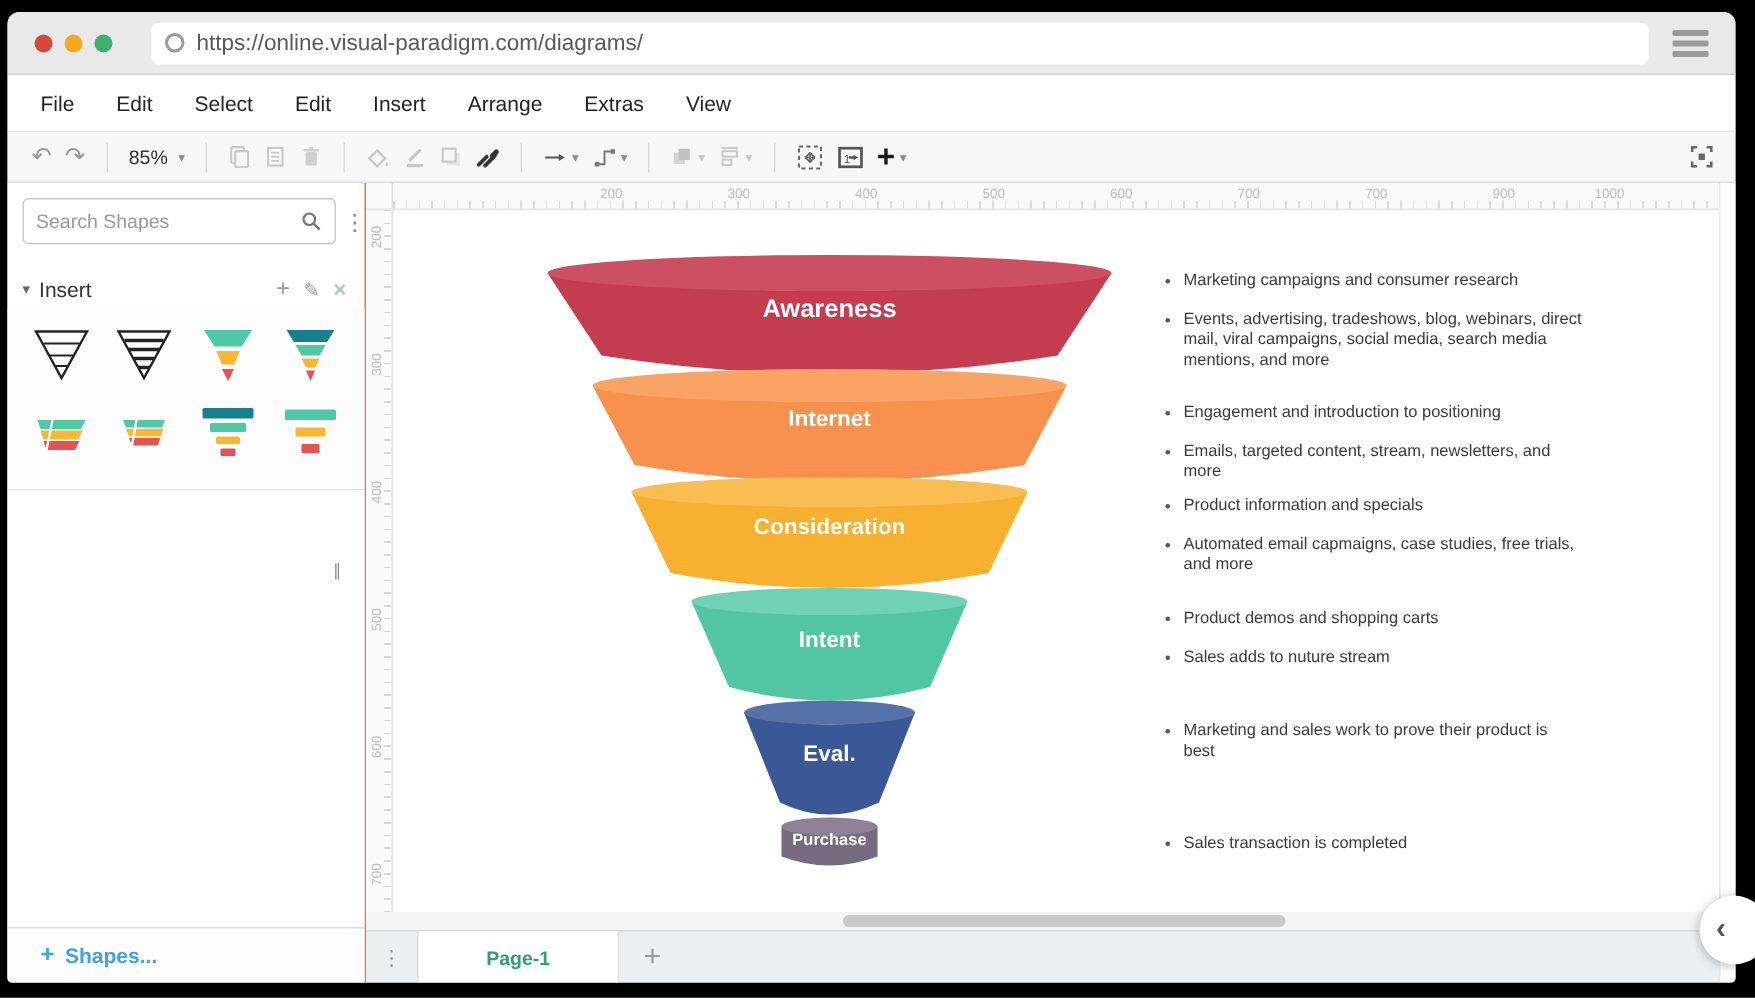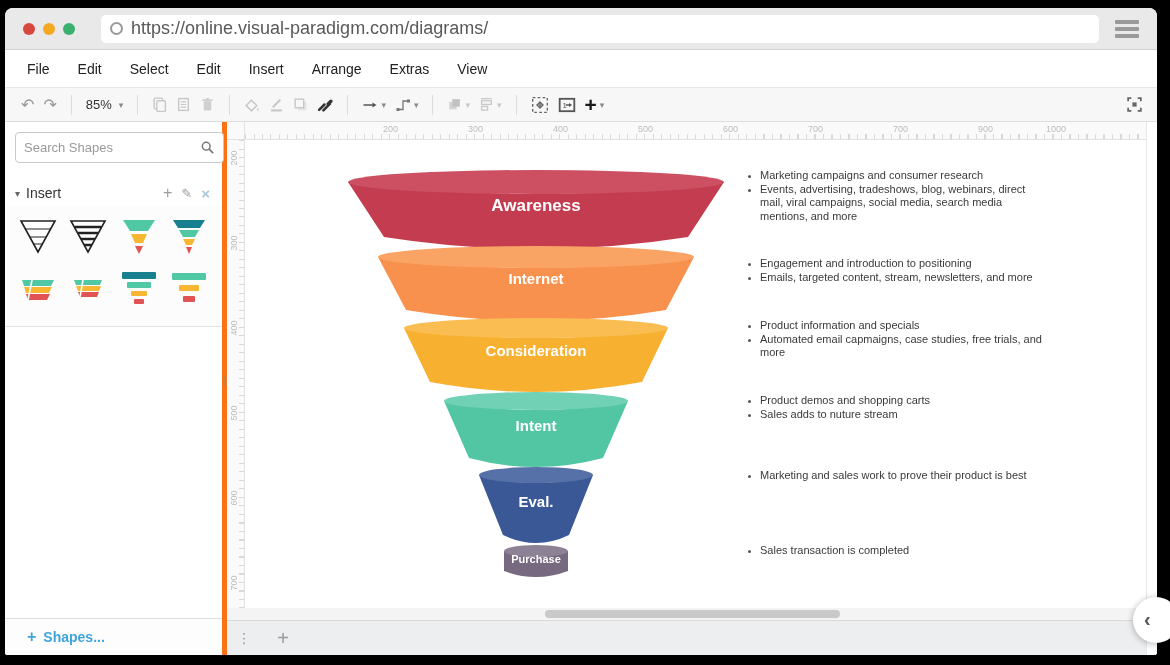--- a/index.html
+++ b/index.html
@@ -6,21 +6,21 @@
   html,body { width:1170px; height:665px; background:#000; font-family:"Liberation Sans", sans-serif; overflow:hidden; position:relative; }
 
   .window { position:absolute; left:5px; top:8px; width:1152px; height:647px; background:#fff;
             border-radius:8px 8px 3px 3px; overflow:hidden; }
 
   
   .chrome { height:42px; background:#e9e9e9; display:flex; align-items:center; border-bottom:1px solid #d2d2d2; }
   .dots { display:flex; gap:8px; margin-left:18px; }
   .dot { width:12px; height:12px; border-radius:50%; }
   .urlbar { flex:1; height:28px; background:#fff; border-radius:5px; margin:0 16px 0 26px;
-            display:flex; align-items:center; padding:0 9px; color:#595959; font-size:18px; }
+            display:flex; align-items:center; padding:0 9px; color:#595959; font-size:15px; }
   .reload-circle { width:13px; height:13px; border:2px solid #9a9a9a; border-radius:50%; margin-right:8px; flex:none; }
   .hamburger { width:24px; margin-right:18px; display:flex; flex-direction:column; gap:3px; }
   .hamburger i { display:block; height:4px; background:#9a9a9a; border-radius:1px; }
 
   
   .menubar { height:38px; background:#fff; display:flex; align-items:center; padding-left:22px; gap:28px;
              font-size:14px; color:#222; border-bottom:1px solid #e6e6e6; position:relative; }
   .menu-item { cursor:default; }
   .logo-box { position:absolute; right:9px; top:4px; height:30px; border:1px solid #d8d8d8; border-radius:3px;
               background:#fff; display:flex; align-items:center; gap:5px; padding:0 7px; }
@@ -35,21 +35,21 @@
   .tbtn { display:flex; align-items:center; gap:3px; flex:none; }
   .glyph { font-size:16px; color:#999; line-height:1; }
   .caret { font-size:9px; color:#8a8a8a; }
   .caret.dis { color:#c8c8c8; }
   .zoom-val { font-size:13px; color:#333; margin-right:4px; }
   .fullscreen-wrap { margin-left:auto; margin-right:14px; }
 
   
   .main { display:flex; height:533px; position:relative; background:#fff; }
 
-  .sidebar { width:222px; border-right:5px solid #f97316; display:flex; flex-direction:column; background:#fff; }
+  .sidebar { width:239px; border-right:1px solid #f97316; display:flex; flex-direction:column; background:#fff; }
   .search-row { margin:10px 6px 0 10px; display:flex; align-items:center; gap:5px; }
   .search-box { flex:1; height:31px; border:1px solid #c9c9c9; border-radius:4px; display:flex; align-items:center; padding:0 8px; background:#fff; }
   .search-box input { border:0; outline:0; flex:1; font-size:13px; color:#444; font-family:"Liberation Sans",sans-serif; }
   .search-box input::placeholder { color:#9a9a9a; }
   .kebab { color:#8a8a8a; font-size:15px; width:10px; text-align:center; letter-spacing:0; }
   .section-header { display:flex; align-items:center; margin:21px 12px 4px 10px; font-size:14px; color:#333; }
   .sec-caret { font-size:10px; color:#666; margin-right:6px; }
   .sec-title { flex:1; }
   .sec-icons { display:flex; gap:9px; align-items:center; }
   .sec-plus { color:#9c9c9c; font-size:16px; }
@@ -75,21 +75,21 @@
   .canvas-body { flex:1; display:flex; min-height:0; }
   .vruler { width:18px; flex:none; background-color:#fafafa; border-right:1px solid #e2e2e2; position:relative;
             background-image:repeating-linear-gradient(180deg,#d9d9d9 0 1px,transparent 1px 8.5px);
             background-size:5px 100%; background-position:100% 0; background-repeat:no-repeat; }
   .vlabel { position:absolute; left:-3px; width:20px; height:10px; line-height:10px; text-align:center;
             font-size:9px; color:#bdbdbd; transform:rotate(-90deg); }
   .canvas-white { flex:1; position:relative; background:#fff; overflow:hidden; }
   .funnel-svg { position:absolute; left:0; top:0; }
   .note-group { position:absolute; left:500px; width:305px; }
   .note-list { margin:0; padding-left:15px; }
-  .note-list li { font-size:11px; color:#3a3a3a; line-height:13.5px; margin:0; }
+  .note-list li { font-size:11px; color:#3a3a3a; line-height:13.5px; margin:12px; }
   .note-list li::marker { color:#555; font-size:9px; }
 
   .hscroll { height:12px; background:#f4f4f4; position:relative; flex:none; }
   .hthumb { position:absolute; left:318px; top:2px; width:295px; height:8px; background:#c9c9c9; border-radius:4px; }
 
   .tabbar { height:35px; background:#eceef0; border-top:1px solid #dadada; display:flex; align-items:stretch; flex:none; }
   .tab-kebab { width:34px; display:flex; align-items:center; justify-content:center; color:#9a9a9a; font-size:14px; }
   .page-tab { width:135px; background:#fff; border-left:1px solid #ddd; border-right:1px solid #ddd;
               display:flex; align-items:center; justify-content:center; font-size:13px; font-weight:bold; }
   .add-tab { width:44px; display:flex; align-items:center; justify-content:center; color:#9a9a9a; font-size:20px; }
@@ -432,20 +432,23 @@
                 </ul>
               </div>
             </div>
         </div>
       </div>
       <div class="hscroll">
         <div class="hthumb"></div>
       </div>
       <div class="tabbar">
         <span class="tab-kebab">⋮</span>
+        <span class="page-tab" style="color: rgb(46, 158, 116);">
+          <span>Page-1</span>
+        </span>
         <span class="add-tab">+</span>
       </div>
     </div>
 
     <div class="right-strip"></div>
   </div>
 
 </div>
 
 <div class="collapse-btn">

